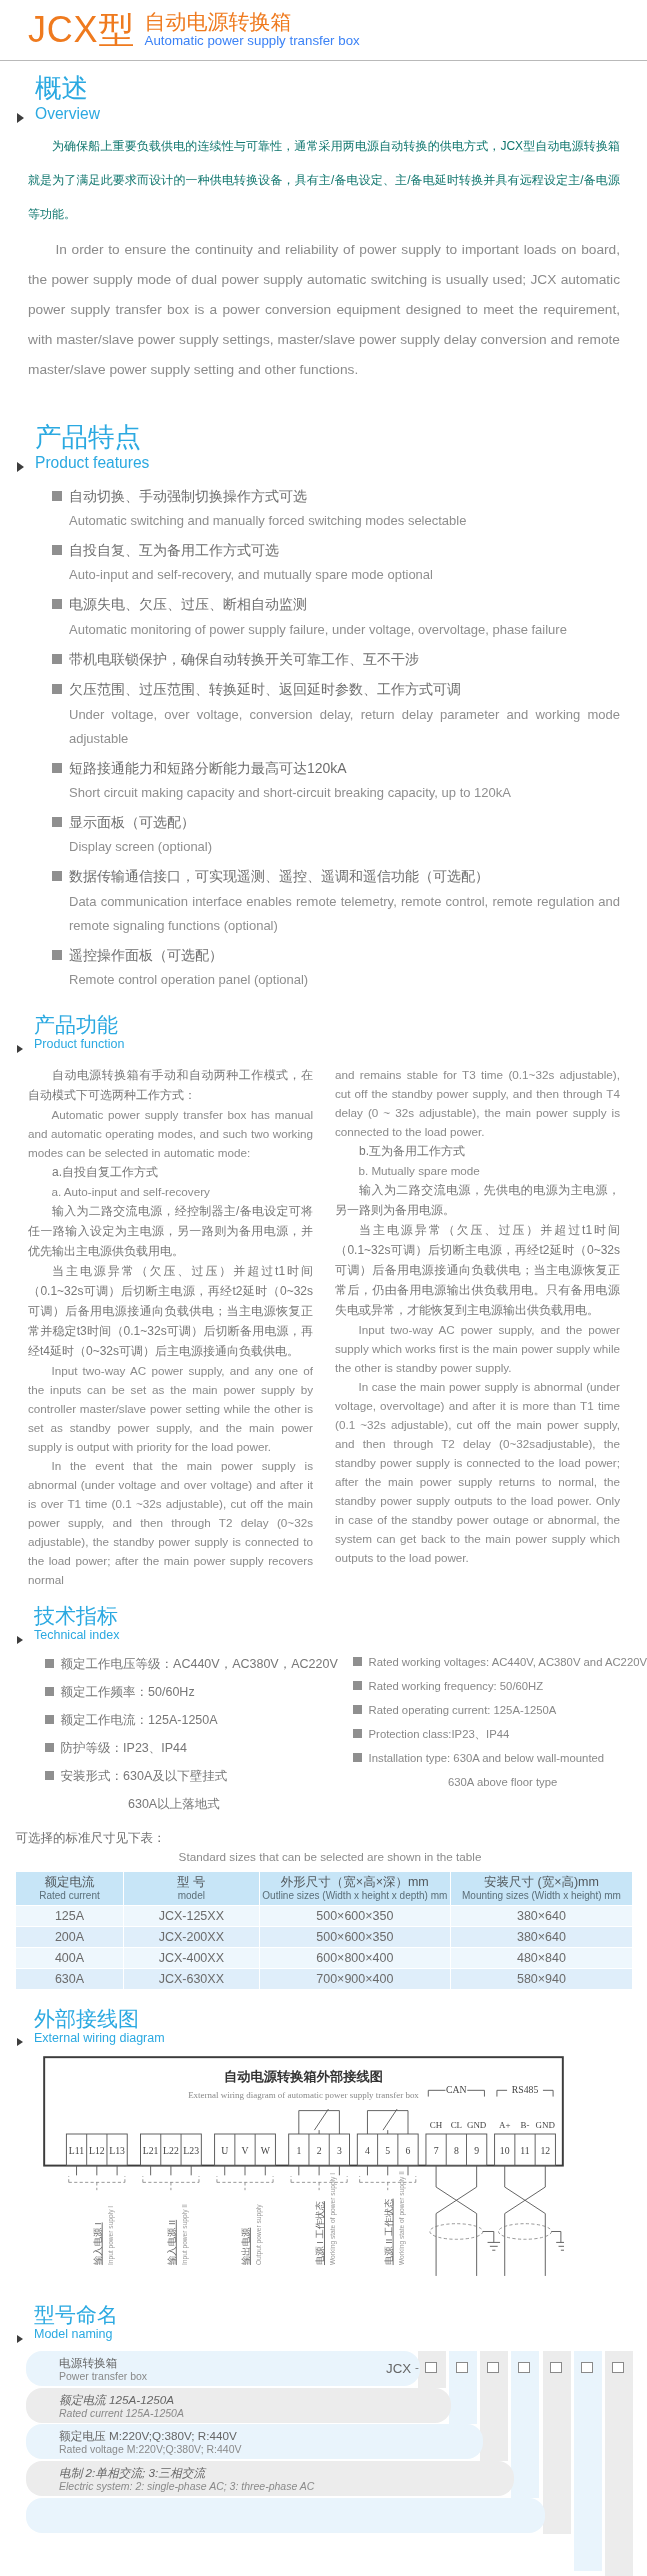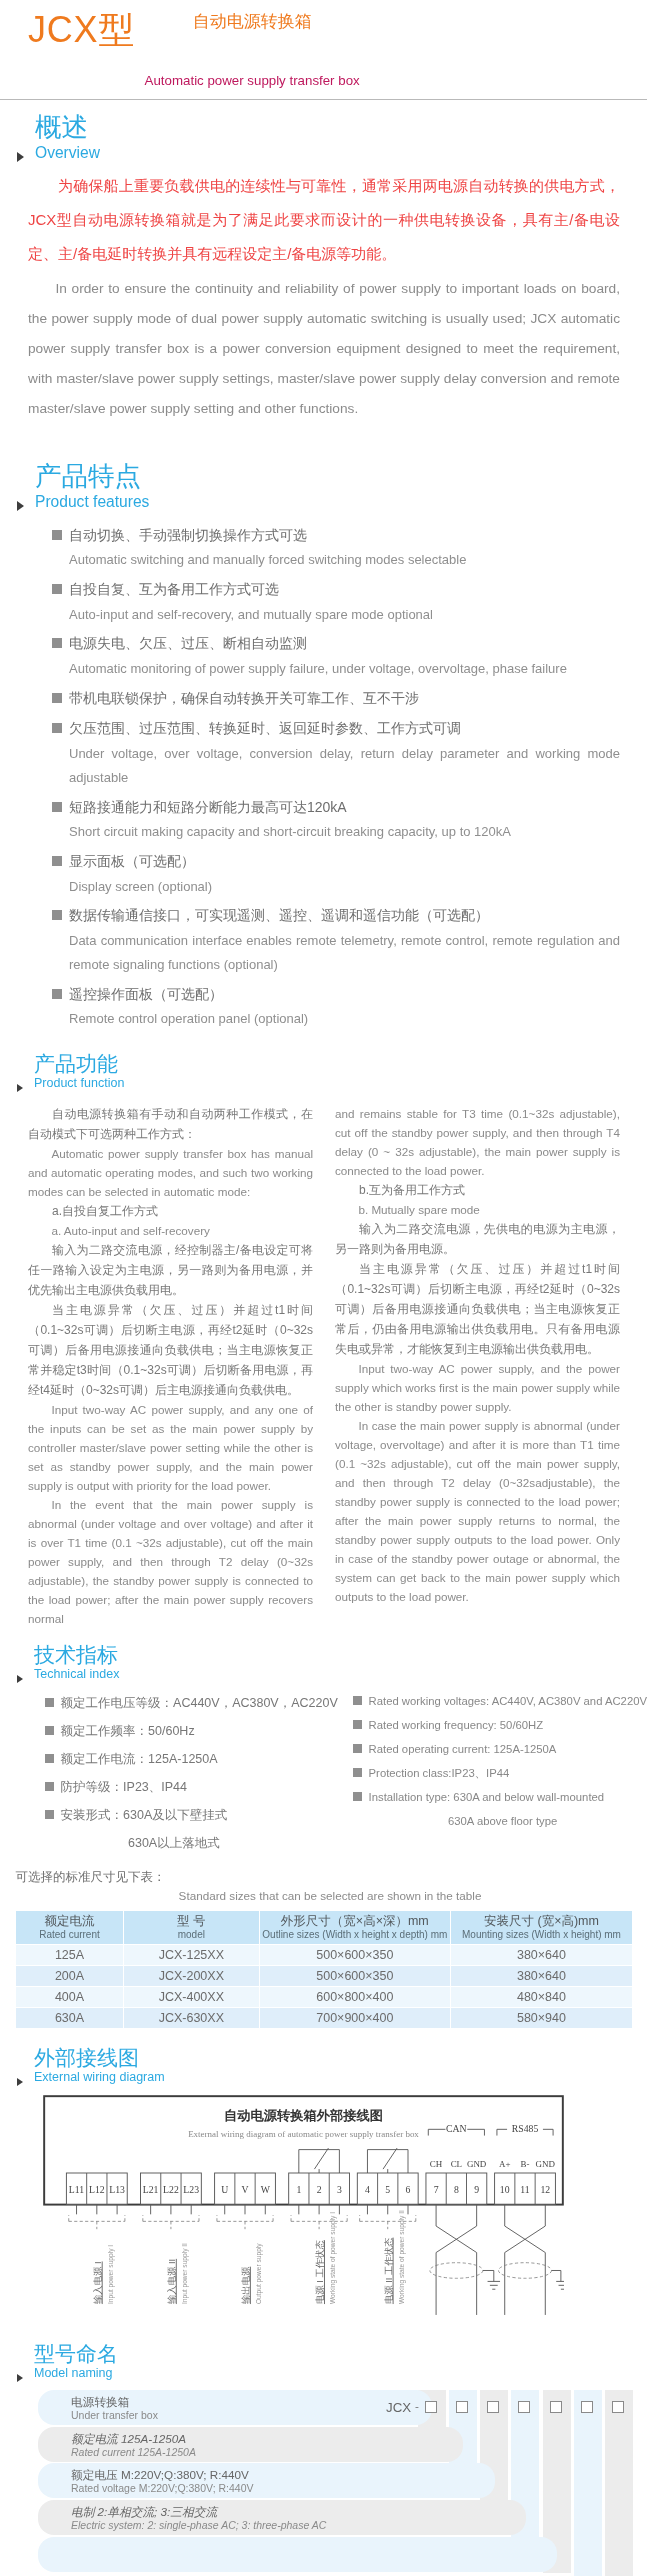--- a/index.html
+++ b/index.html
@@ -3,38 +3,38 @@
 <meta charset="utf-8">
 <style>
   * { margin:0; padding:0; box-sizing:border-box; }
   body { background:#fff; font-family:"Liberation Sans", sans-serif; width:648px; }
   .page { width:648px; min-height:2576px; background:#fff; overflow:hidden; }
 
   
   .hdr { padding:9.4px 0 0 28px; display:flex; align-items:flex-start; }
   .hdr .model { color:#ef7a1e; font-size:36px; line-height:41px; letter-spacing:0.8px; }
   .hdr .tblock { margin-left:9.4px; padding-top:3.1px; }
-  .hdr .t-cn { color:#ef7a1e; font-size:17px; line-height:20px;text-align:center; }
-  .hdr .t-en { color:#be185d; font-size:13.3px; line-height:17px;margin-top:40px; }
+  .hdr .t-cn { color:#ef7a1e; font-size:21px; line-height:20px; }
+  .hdr .t-en { color:#3b82f6; font-size:13.3px; line-height:17px; }
   .hr { border-top:0.8px solid #b9b9b9; margin-top:9.4px; }
 
   
   .sec-head { display:flex; align-items:flex-end; margin-left:17px; }
   .sec-head .tri { width:0; height:0; border-left:7.8px solid #3d3d3d;
     border-top:5.5px solid transparent; border-bottom:5.5px solid transparent; margin-top:7.8px; }
   .sec-head.sm .tri { border-left-width:6.2px; border-top-width:4.7px; border-bottom-width:4.7px; margin-top:6.2px; }
   .sec-head .ht { margin-left:11px; }
   .sec-head .h-cn { color:#2ba9e1; font-size:26.5px; font-weight:normal; line-height:31px; }
   .sec-head .h-en { color:#2ba9e1; font-size:15.6px; line-height:19px; }
   .sec-head.sm .h-cn { font-size:21px; line-height:25px; }
   .sec-head.sm .h-en { font-size:12.5px; line-height:15.6px; }
 
   
   .overview { margin-top:12.5px; }
-  .ov-cn { margin:6.2px 28px 0 28px; font-size:15px; color:#ef4444; line-height:34px; text-align:justify; text-indent:2em; }
+  .ov-cn { margin:6.2px 28px 0 28px; font-size:12px; color:#0f766e; line-height:34px; text-align:justify; text-indent:2em; }
   .ov-en { margin:3.1px 28px 0 28px; font-size:13.7px; color:#8b8b8b; line-height:30px; text-align:justify; text-indent:2em; }
 
   
   .features { margin-top:37px; }
   .f-list { margin:11px 28px 0 52px; list-style:none; }
   .f-item { margin-bottom:3.9px; }
   .f-cnrow { font-size:14px; color:#6e6e6e; line-height:26.5px; }
   .sq { display:inline-block; width:10px; height:10px; background:#8f8f8f; margin-right:7px; }
   .f-en { font-size:13px; color:#8f8f8f; line-height:24px; margin-left:17px; text-align:justify; }
 
@@ -84,21 +84,21 @@
   .wcell { fill:#fff; stroke:#555; stroke-width:1.2; }
   .wterm { font-family:"Liberation Serif", serif; font-size:12.5px; fill:#444; text-anchor:middle; }
   .wsig { font-family:"Liberation Serif", serif; font-size:11.5px; fill:#444; text-anchor:middle; }
   .wbus { font-family:"Liberation Serif", serif; font-size:12.5px; fill:#444; text-anchor:middle; }
   .wl-cn { font-size:12px; fill:#666; }
   .wl-en { font-size:8.5px; fill:#999; }
 
   
   .naming { margin-top:12.5px; }
   .ntable { position:relative; margin:7.8px 0 0 22px; width:618px; height:295px; }
-  .nrow { position:absolute; left:16px; height:35px; padding:3.9px 0 0 33px;border-radius:16px; }
+  .nrow { position:absolute; left:4px; height:35px; padding:3.9px 0 0 33px;border-radius:16px; }
   .nrow .cn { font-size:11.7px; color:#666; line-height:15px; white-space:nowrap; }
   .nrow .en { font-size:10.5px; color:#8a8a8a; line-height:13.3px; white-space:nowrap; }
   .rblue { background:#e9f4fc; } .rgray { background:#ececec;font-style:italic; }
   .r0 { top:0;   width:394px; } .r1 { top:37px;  width:425px; }
   .r2 { top:73px; width:457px; } .r3 { top:110px; width:488px; }
   .r4 { top:147px; width:519px; }
   .strip { position:absolute; top:0; width:28px; }
   .s1 { left:396px; height:37px;  } .s2 { left:427px; height:73px; }
   .s3 { left:458px; height:110px; } .s4 { left:489px; height:147px; }
   .s5 { left:521px; height:183px; } .s6 { left:552px; height:220px; }
@@ -410,21 +410,21 @@
       <div class="strip s1 rgray"></div>
       <div class="strip s2 rblue"></div>
       <div class="strip s3 rgray"></div>
       <div class="strip s4 rblue"></div>
       <div class="strip s5 rgray"></div>
       <div class="strip s6 rblue"></div>
       <div class="strip s7 rgray"></div>
 
       <div class="nrow r0 rblue">
         <div class="cn">电源转换箱</div>
-          <div class="en">Under transfer box</div>
+          <div class="en">Power transfer box</div>
       </div>
       <div class="nrow r1 rgray">
         <div class="cn">额定电流  125A-1250A</div>
           <div class="en">Rated current  125A-1250A</div>
       </div>
       <div class="nrow r2 rblue">
         <div class="cn">额定电压  M:220V;Q:380V; R:440V</div>
           <div class="en">Rated voltage  M:220V;Q:380V; R:440V</div>
       </div>
       <div class="nrow r3 rgray">

